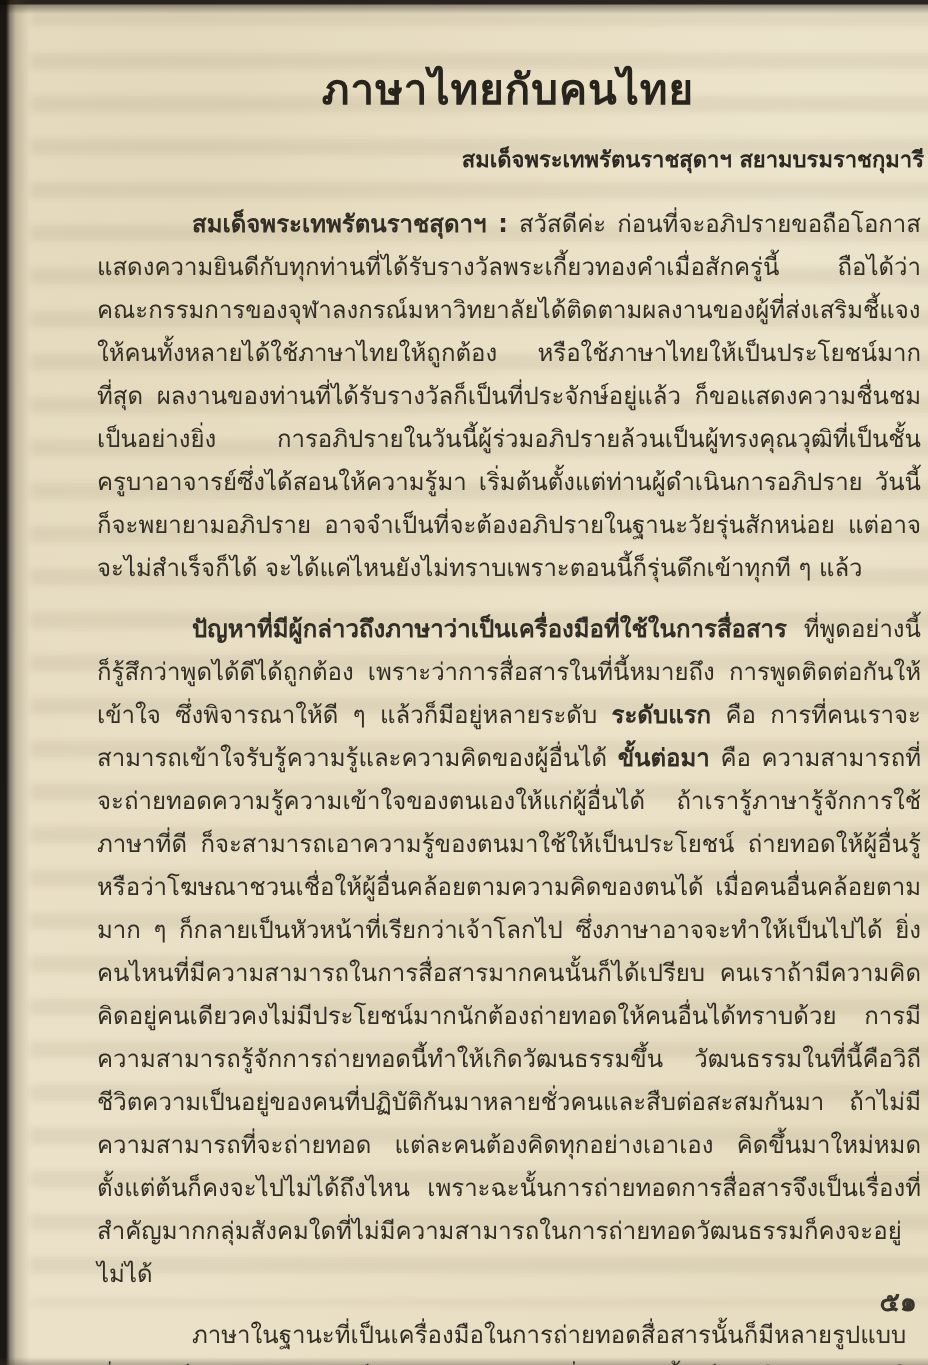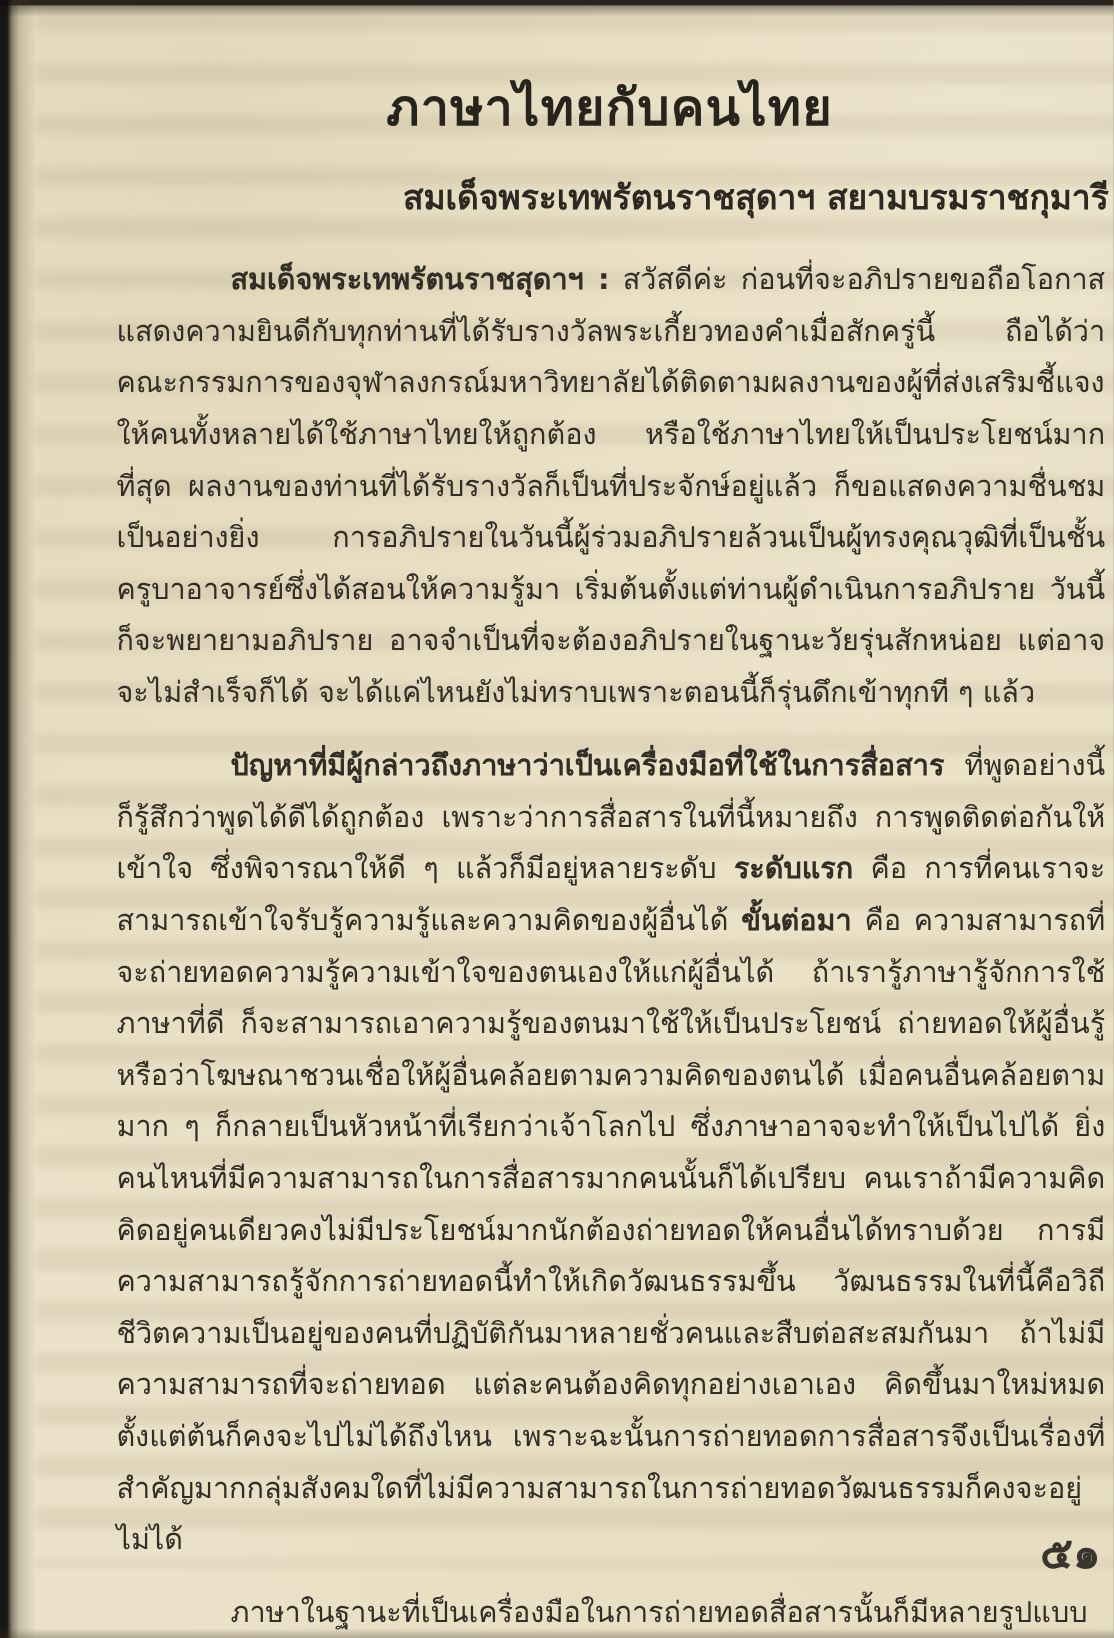--- a/index.html
+++ b/index.html
@@ -49,41 +49,41 @@
     margin:56px 0 0 0;
     text-align:center;
     font-size:42px;
     font-weight:bold;
     letter-spacing:1px;
     color:#27231d;
   }
   .author{
     margin:20px 48px 0 0;
     text-align:right;
-    font-size:28px;
+    font-size:22px;
     font-weight:bold;
     color:#2c2822;
   }
   .body-text{
     margin:26px 33px 0 35px;
     font-size:24px;
     line-height:43px;
     text-align:justify;
     text-justify:auto;
     color:#322d25;
   }
   .body-text p{
     margin:18px;
     text-indent:95px;
   }
   .page-number{
     position:absolute;
     right:55px;
     bottom:42px;
-    font-size:36px;
+    font-size:27px;
     font-weight:bold;
     color:#3a352c;
     z-index:3;
   }
 </style>
 </head>
 <body>
 
 <div class="page">
 

